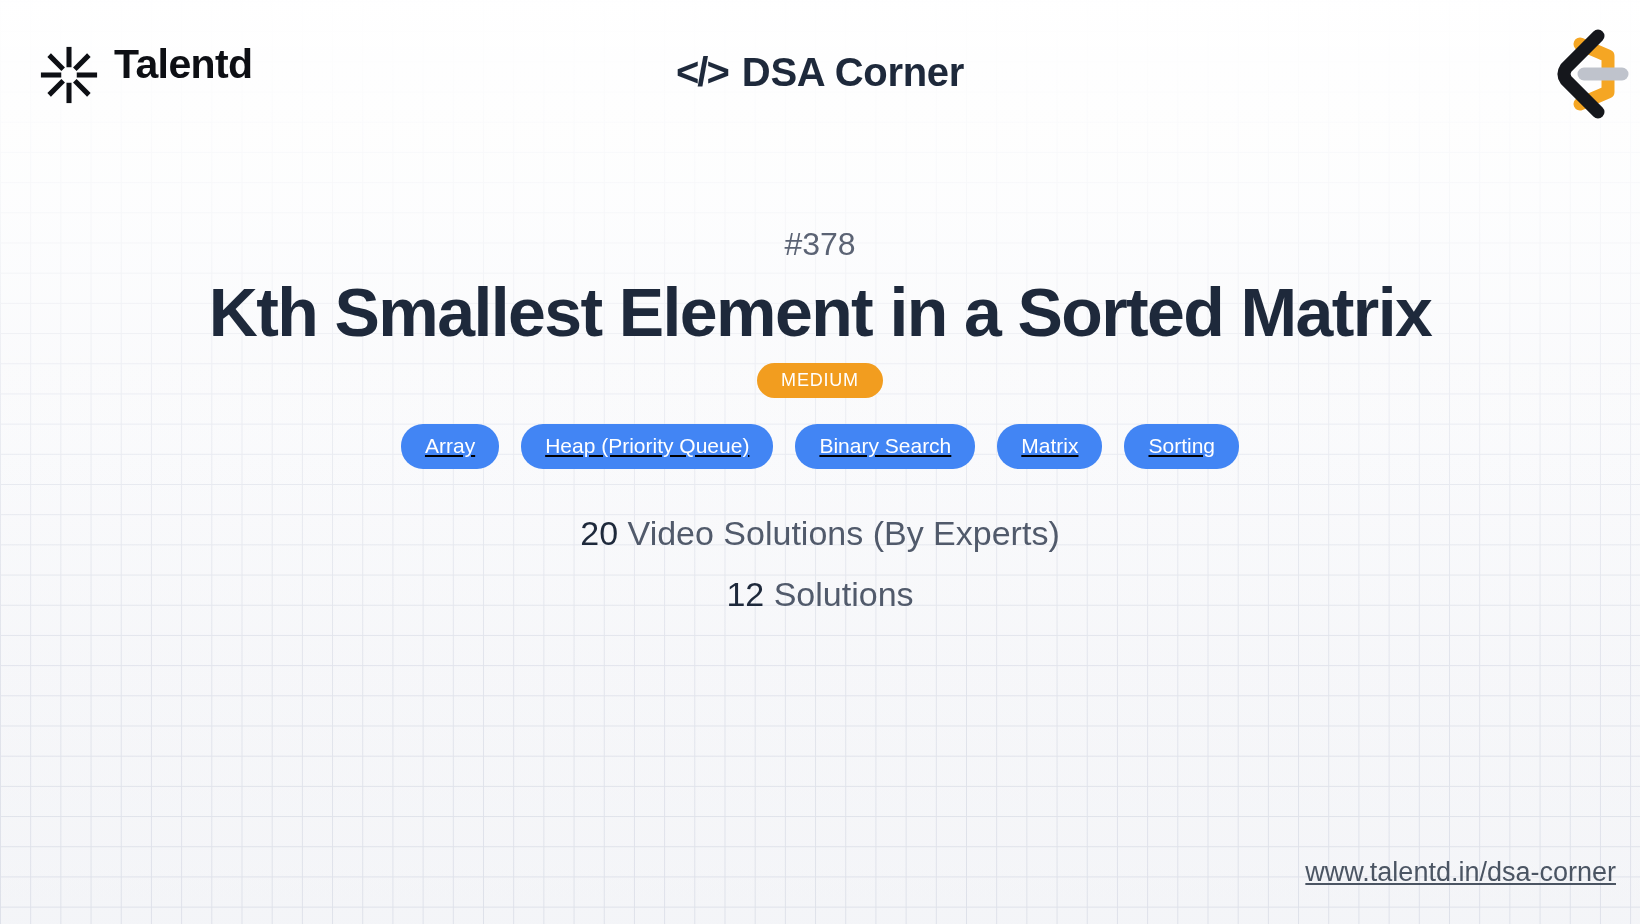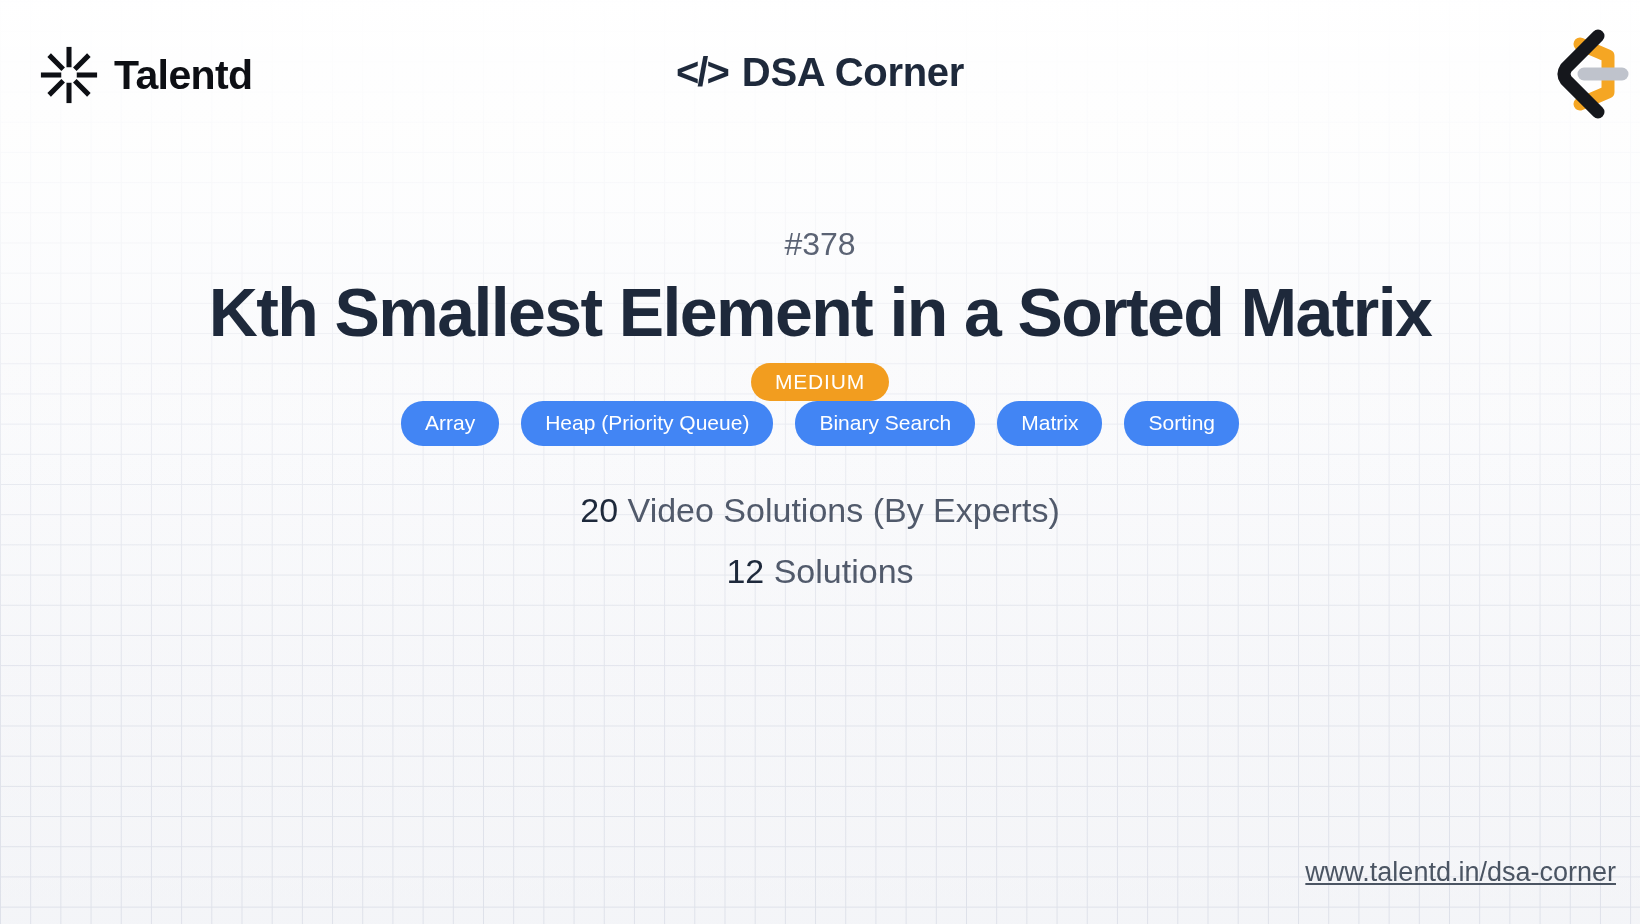--- a/index.html
+++ b/index.html
@@ -40,21 +40,21 @@
 
   .layer { position:relative; z-index:3; width:100%; height:100%; }
 
   
   .header {
     position:absolute; top:0; left:0; right:0; height:150px;
   }
 
   .brand {
     position:absolute; left:38px; top:44px;
-    display:flex; align-items:center; gap:14px;
+    display:flex; gap:14px;
   }
   .brand-mark { width:62px; height:62px; display:block; }
   .brand-name {
     font-size:41px; font-weight:bold; letter-spacing:-0.6px;
     color:#0d0f14; line-height:1;
   }
 
   .header-title {
     position:absolute; left:0; right:0; top:50px;
     text-align:center;
@@ -83,28 +83,28 @@
 
   .problem-title {
     font-size:68px; font-weight:bold; color:#1e293b;
     letter-spacing:-1.6px; line-height:1.08;
     text-align:center; white-space:nowrap;
     margin-bottom:14px;
   }
 
   .difficulty-badge {
     background:#f29d1f; color:#ffffff;
-    font-size:21px; letter-spacing:0.8px;
+    font-size:18px; letter-spacing:0.8px;
     padding:8px 24px 9px; border-radius:22px;
-    line-height:1; 
+    line-height:1; margin-bottom:26px;
   }
 
   .tag-row {
     display:flex; align-items:center; justify-content:center;
-    gap:22px; margin-bottom:44px;
+    gap:22px; margin-bottom:44px;text-decoration:underline;
   }
   .tag-pill {
     background:#4285f4; color:#ffffff;
     font-size:21px; line-height:1;
     padding:11px 24px 13px; border-radius:22px;
     white-space:nowrap;
   }
 
   .stats { display:flex; flex-direction:column; align-items:center; gap:20px; }
   .stat-line {

